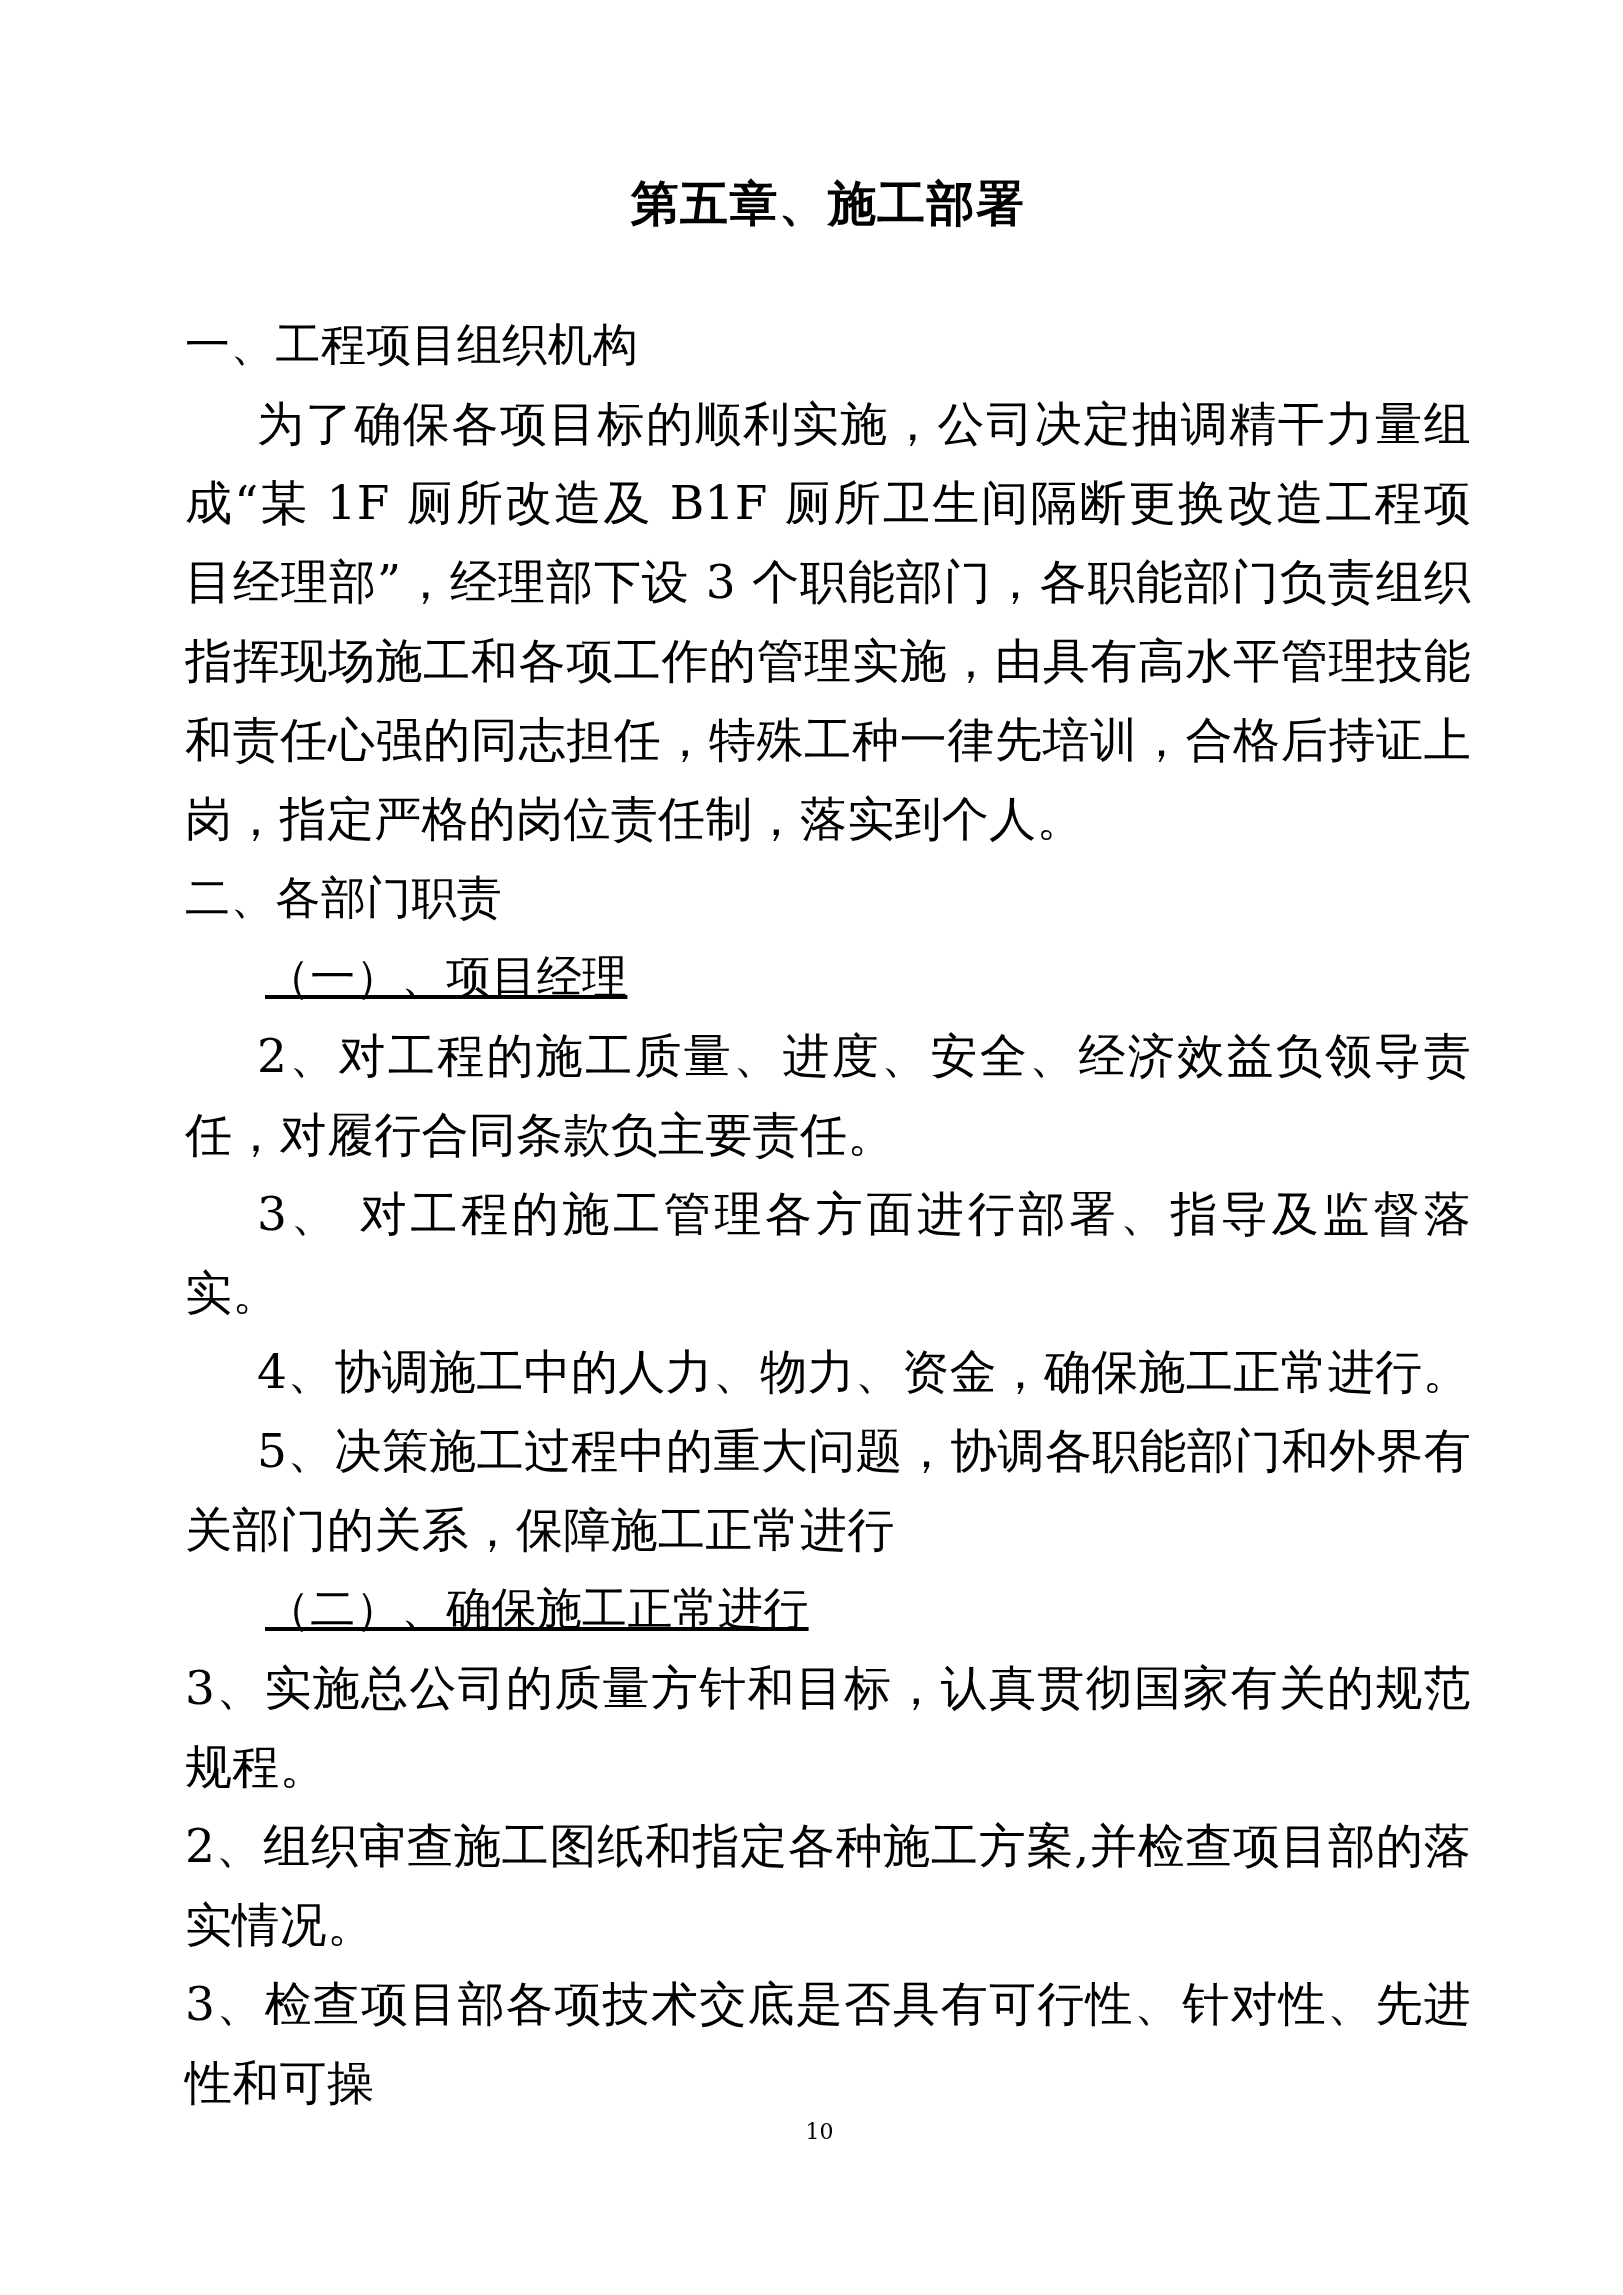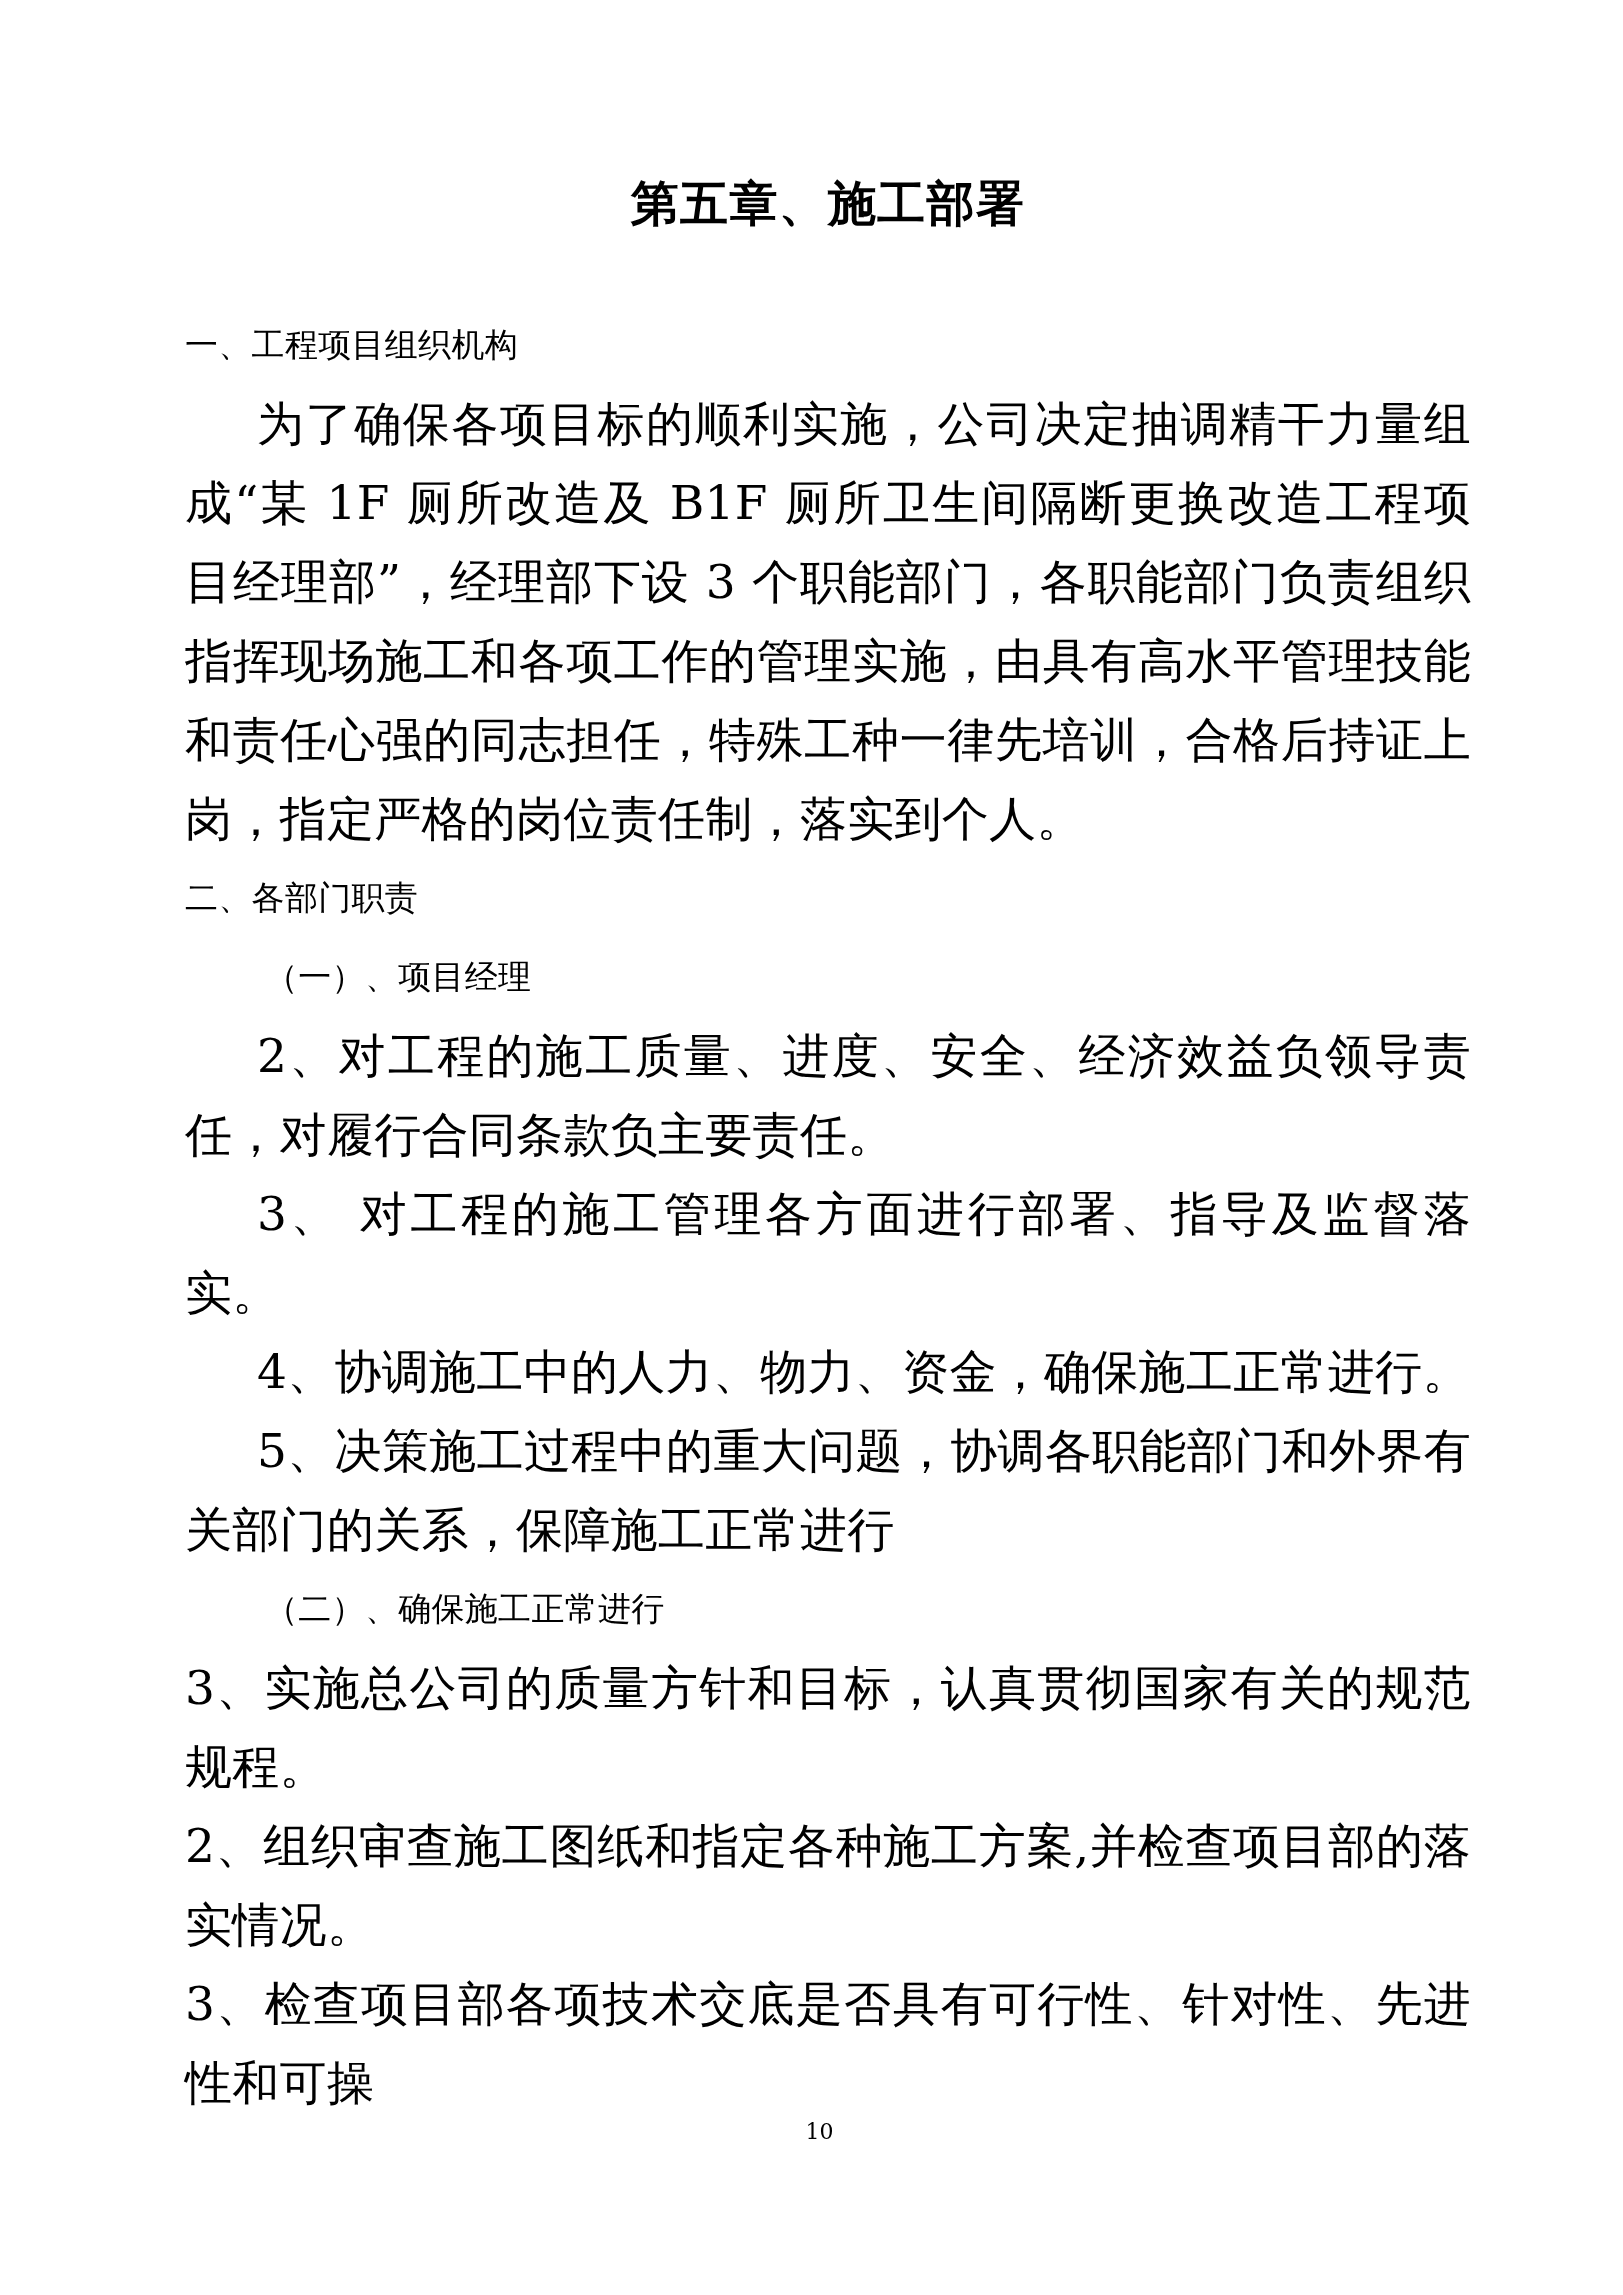--- a/index.html
+++ b/index.html
@@ -45,31 +45,32 @@
     font-size: 47px;
     line-height: 79px;
     margin: 0;
     text-align: justify;
     text-justify: inter-ideograph;
     text-align-last: left;
     letter-spacing: 0.3px;
     word-break: break-all;
   }
   p.heading {
-    font-size: 33px;
+    font-size: 45px;
     line-height: 79px;
     margin: 0;
     text-align: left;
     letter-spacing: 0.3px;
   }
   p.indent2 {
     text-indent: 72px;
   }
   p.indent-sub {
     text-indent: 80px;
+    text-decoration: underline;
   }
   p.noindent {
     text-indent: 0;
   }
   .page-number {
     position: absolute;
     left: 16px;
     right: 0;
     top: 2119px;
     text-align: center;

